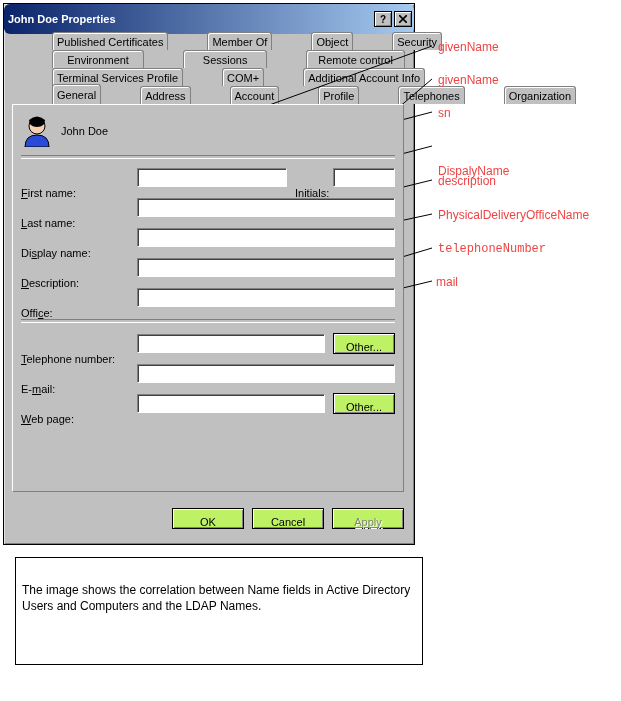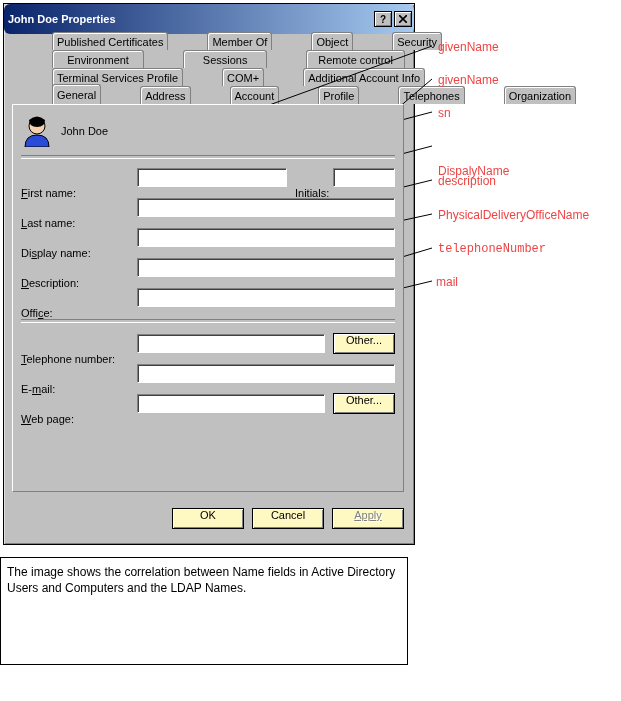--- a/index.html
+++ b/index.html
@@ -172,27 +172,27 @@
     left: 8px;
     width: 374px;
     height: 2px;
     border-top: 1px solid #808080;
     border-bottom: 1px solid #fff;
   }
 
   .win-btn {
     position: absolute;
     height: 21px;
-    background: #fef9c3;
+    background: #bef264;
     border: 1px solid #000;
     box-shadow: inset 1px 1px 0 #fff, inset -1px -1px 0 #808080;
     font-family: inherit;
     font-size: 11px;
     display: flex;
-    align-items: flex-start;
+    align-items: flex-end;
     justify-content: center;
     cursor: pointer;
     box-sizing: border-box;
   }
   .win-btn.disabled {
     color: #808080;
     text-shadow: 1px 1px 0 #fff;
     cursor: default;
   }
 
@@ -209,27 +209,27 @@
     left: 0;
     top: 0;
     width: 621px;
     height: 701px;
     pointer-events: none;
   }
 
   
   .caption-box {
     position: absolute;
-    left: 0;
+    left: 15px;
     top: 557px;
     width: 408px;
     height: 108px;
     border: 1px solid #000;
     background: #fff;
-    padding: 6px 6px;
+    padding: 24px 6px;
     box-sizing: border-box;
     font-size: 12px;
     line-height: 1.35;
   }
 </style>
 </head>
 <body>
 
 <div class="canvas">
 

